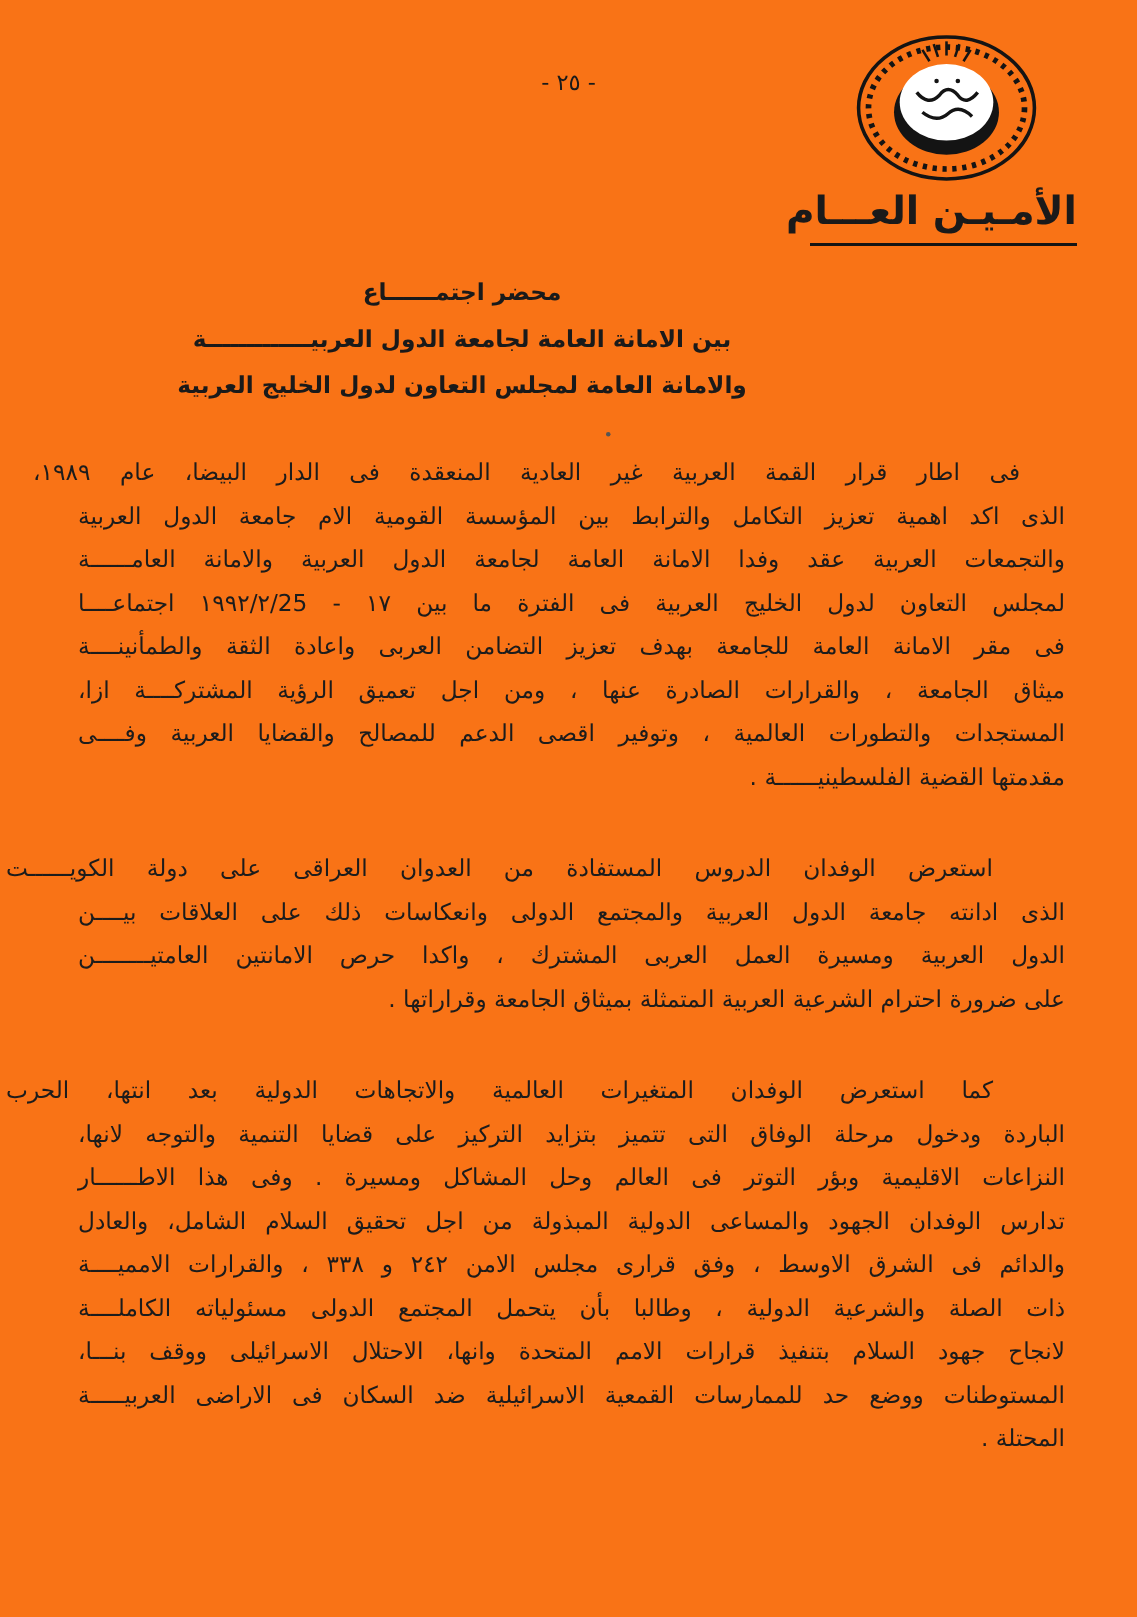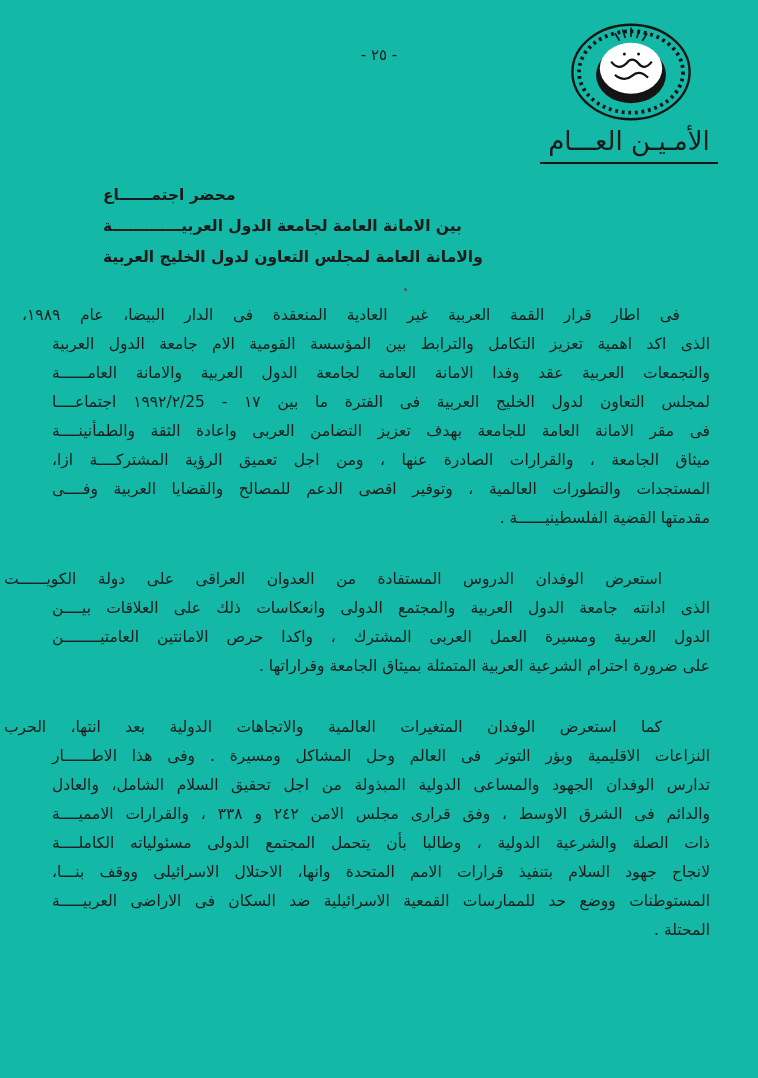--- a/index.html
+++ b/index.html
@@ -1,20 +1,20 @@
 <!DOCTYPE html>
 <html lang="ar" dir="rtl"><head>
 <meta charset="utf-8">
 <style>
   html,body{margin:0;padding:0;background:#e8e8e8;}
   .page{
     position:relative;
     width:758px;height:1078px;
     margin:0 auto;
-    background:#14b8a6;
+    background:#f97316;
     color:#1a1a1a;
     font-family:"DejaVu Sans",sans-serif;
     overflow:hidden;
     direction:rtl;
   }
   .pagenum{
     position:absolute;top:46px;left:0;right:0;
     text-align:center;
     font-size:15px;
     letter-spacing:3px;
@@ -22,30 +22,30 @@
   }
   .logo-wrap{
     position:absolute;top:20px;right:64px;
     width:126px;height:104px;
   }
   .sg-title{
     position:absolute;top:126px;right:40px;
     width:178px;
     text-align:center;
     font-size:26px;
-    font-weight:normal;
+    font-weight:bold;
     padding-bottom:6px;
     border-bottom:2.5px solid #141414;
     direction:rtl;
     white-space:nowrap;
   }
   .title-block{
     position:absolute;top:180px;left:103px;
     width:410px;
-    text-align:left;
+    text-align:center;
     font-weight:bold;
     font-size:15.5px;
     line-height:31px;
     direction:rtl;
   }
   .title-block .tline{white-space:nowrap;}
   .artifact-dot{
     position:absolute;top:288px;left:404px;
     width:3px;height:3px;border-radius:50%;
     background:#555;
@@ -118,20 +118,21 @@
 
     <div class="para">
       <div class="line jl ind2">استعرض الوفدان الدروس المستفادة من العدوان العراقى على دولة الكويــــــت</div>
       <div class="line jl">الذى ادانته جامعة الدول العربية والمجتمع الدولى وانعكاسات ذلك على العلاقات بيــــن</div>
       <div class="line jl">الدول العربية ومسيرة العمل العربى المشترك ، واكدا حرص الامانتين العامتيــــــــن</div>
       <div class="line rl">على ضرورة احترام الشرعية العربية المتمثلة بميثاق الجامعة وقراراتها .</div>
     </div>
 
     <div class="para">
       <div class="line jl ind2">كما استعرض الوفدان المتغيرات العالمية والاتجاهات الدولية بعد انتها، الحرب</div>
+      <div class="line jl">الباردة ودخول مرحلة الوفاق التى تتميز بتزايد التركيز على قضايا التنمية والتوجه لانها،</div>
       <div class="line jl">النزاعات الاقليمية وبؤر التوتر فى العالم وحل المشاكل ومسيرة . وفى هذا الاطــــــار</div>
       <div class="line jl">تدارس الوفدان الجهود والمساعى الدولية المبذولة من اجل تحقيق السلام الشامل، والعادل</div>
       <div class="line jl">والدائم فى الشرق الاوسط ، وفق قرارى مجلس الامن ٢٤٢ و ٣٣٨ ، والقرارات الامميــــة</div>
       <div class="line jl">ذات الصلة والشرعية الدولية ، وطالبا بأن يتحمل المجتمع الدولى مسئولياته الكاملــــة</div>
       <div class="line jl">لانجاح جهود السلام بتنفيذ قرارات الامم المتحدة وانها، الاحتلال الاسرائيلى ووقف بنـــا،</div>
       <div class="line jl">المستوطنات ووضع حد للممارسات القمعية الاسرائيلية ضد السكان فى الاراضى العربيـــــة</div>
       <div class="line rl">المحتلة .</div>
     </div>
 
   </div>

